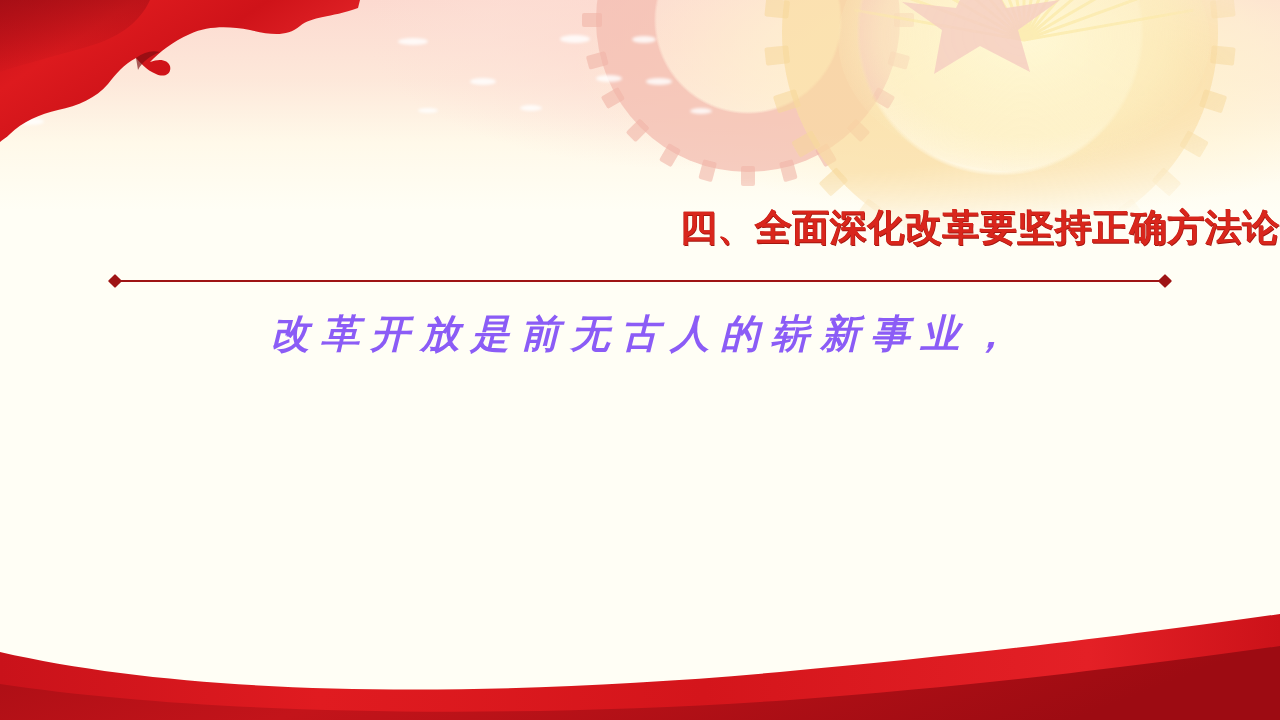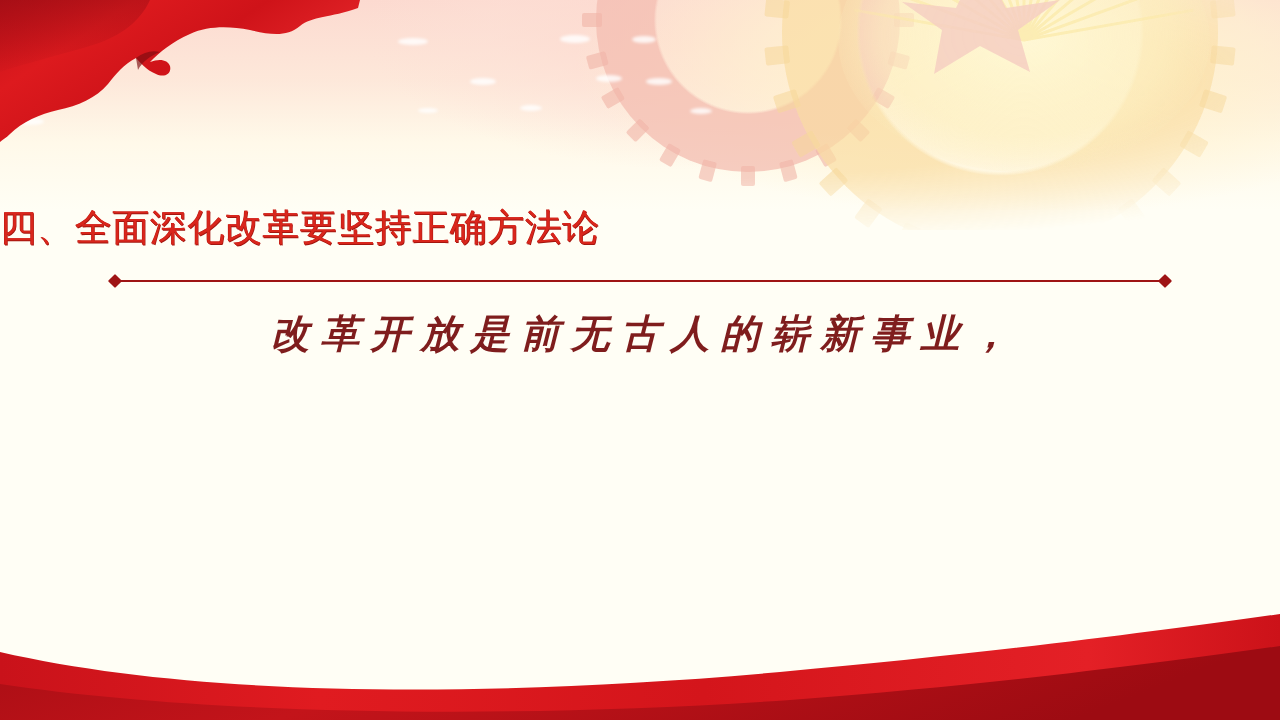--- a/index.html
+++ b/index.html
@@ -92,24 +92,24 @@
   .content {
     position: absolute;
     inset: 0;
   }
 
   .slide-title {
     position: absolute;
     left: 0;
     top: 206px;
     width: 1280px;
-    text-align: left;
+    text-align: right;
     font-family: "DejaVu Sans", "Liberation Sans", sans-serif;
     font-size: 37px;
-    font-weight: normal;
+    font-weight: bold;
     line-height: 1.2;
     color: #d9261c;
     letter-spacing: 0.5px;
     text-shadow:
       0.5px 0.5px 0 #a3160f,
       -0.4px 0 0 #b81a12;
     white-space: nowrap;
   }
 
   .divider {
@@ -138,21 +138,21 @@
   }
   .divider-dot.left  { left: 0px; }
   .divider-dot.right { right: 0px; }
 
   .quote {
     position: absolute;
     left: 0;
     top: 304px;
     width: 1280px;
     text-align: center;
-    color: #7f1d1d;
+    color: #8b5cf6;
   }
   .quote-line {
     font-family: "DejaVu Serif", "Liberation Serif", serif;
     font-size: 39px;
     font-weight: 600;
     letter-spacing: 11px;
     line-height: 58px;
     white-space: nowrap;
     font-style: italic;
     text-indent: 11px;

